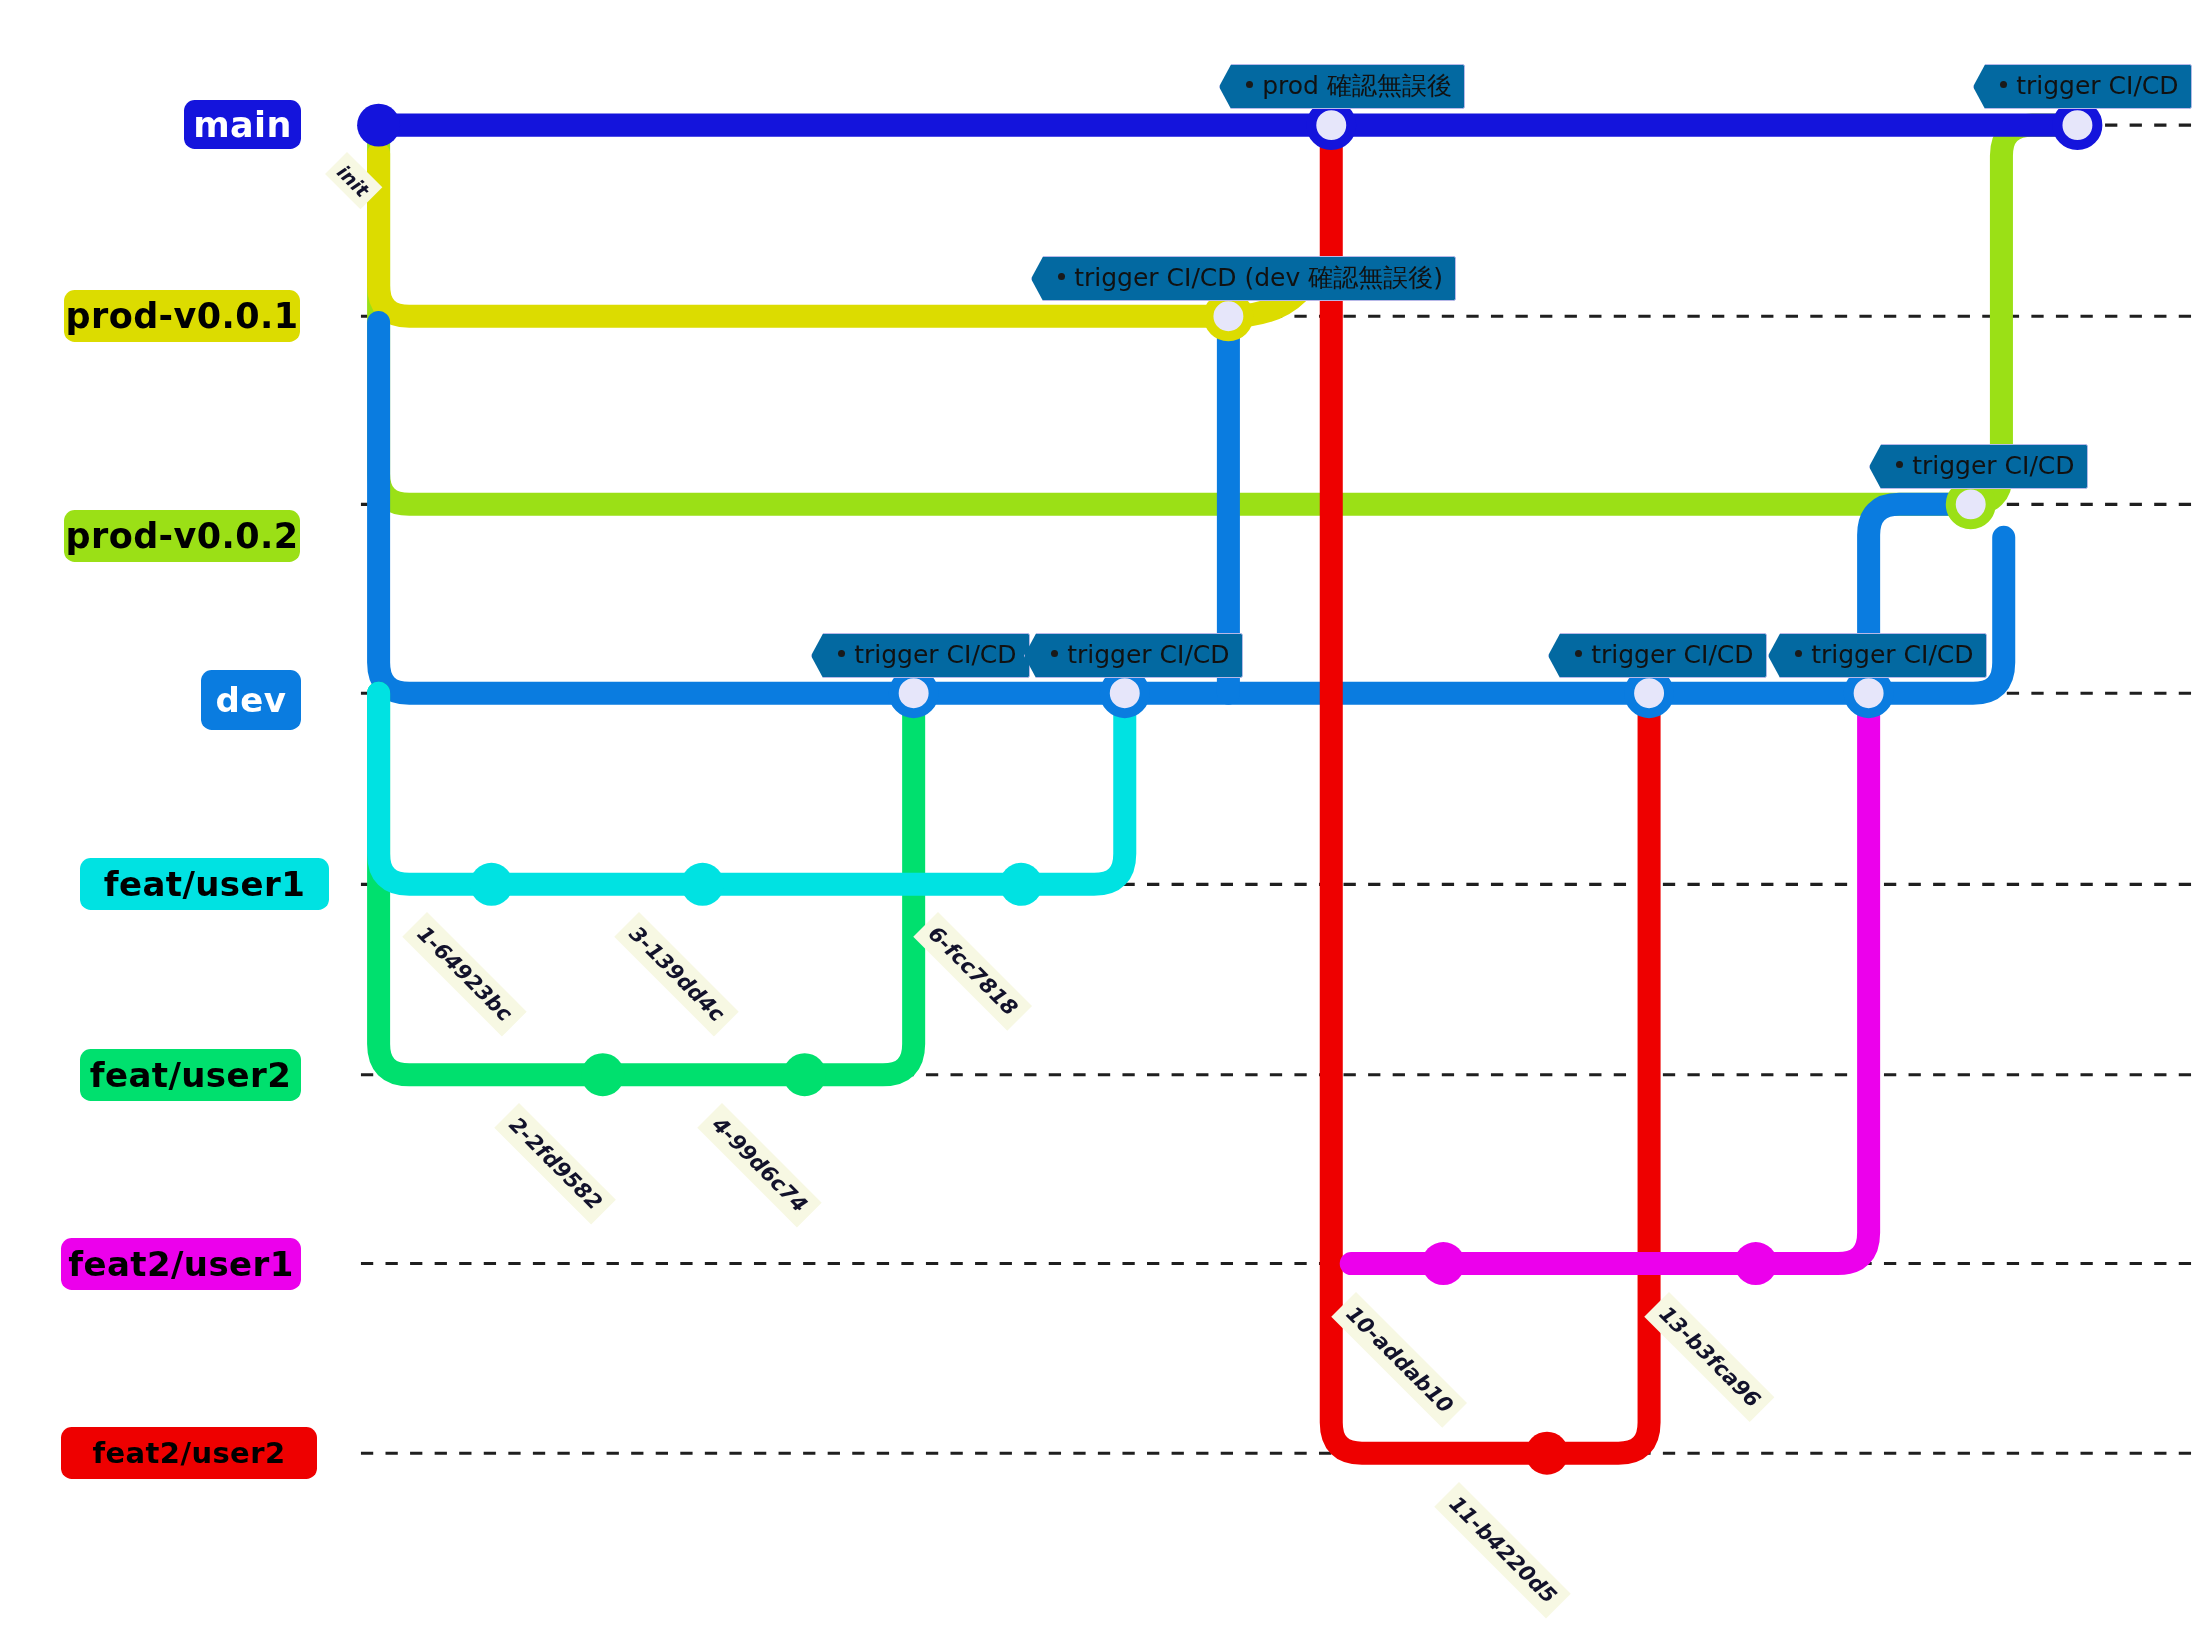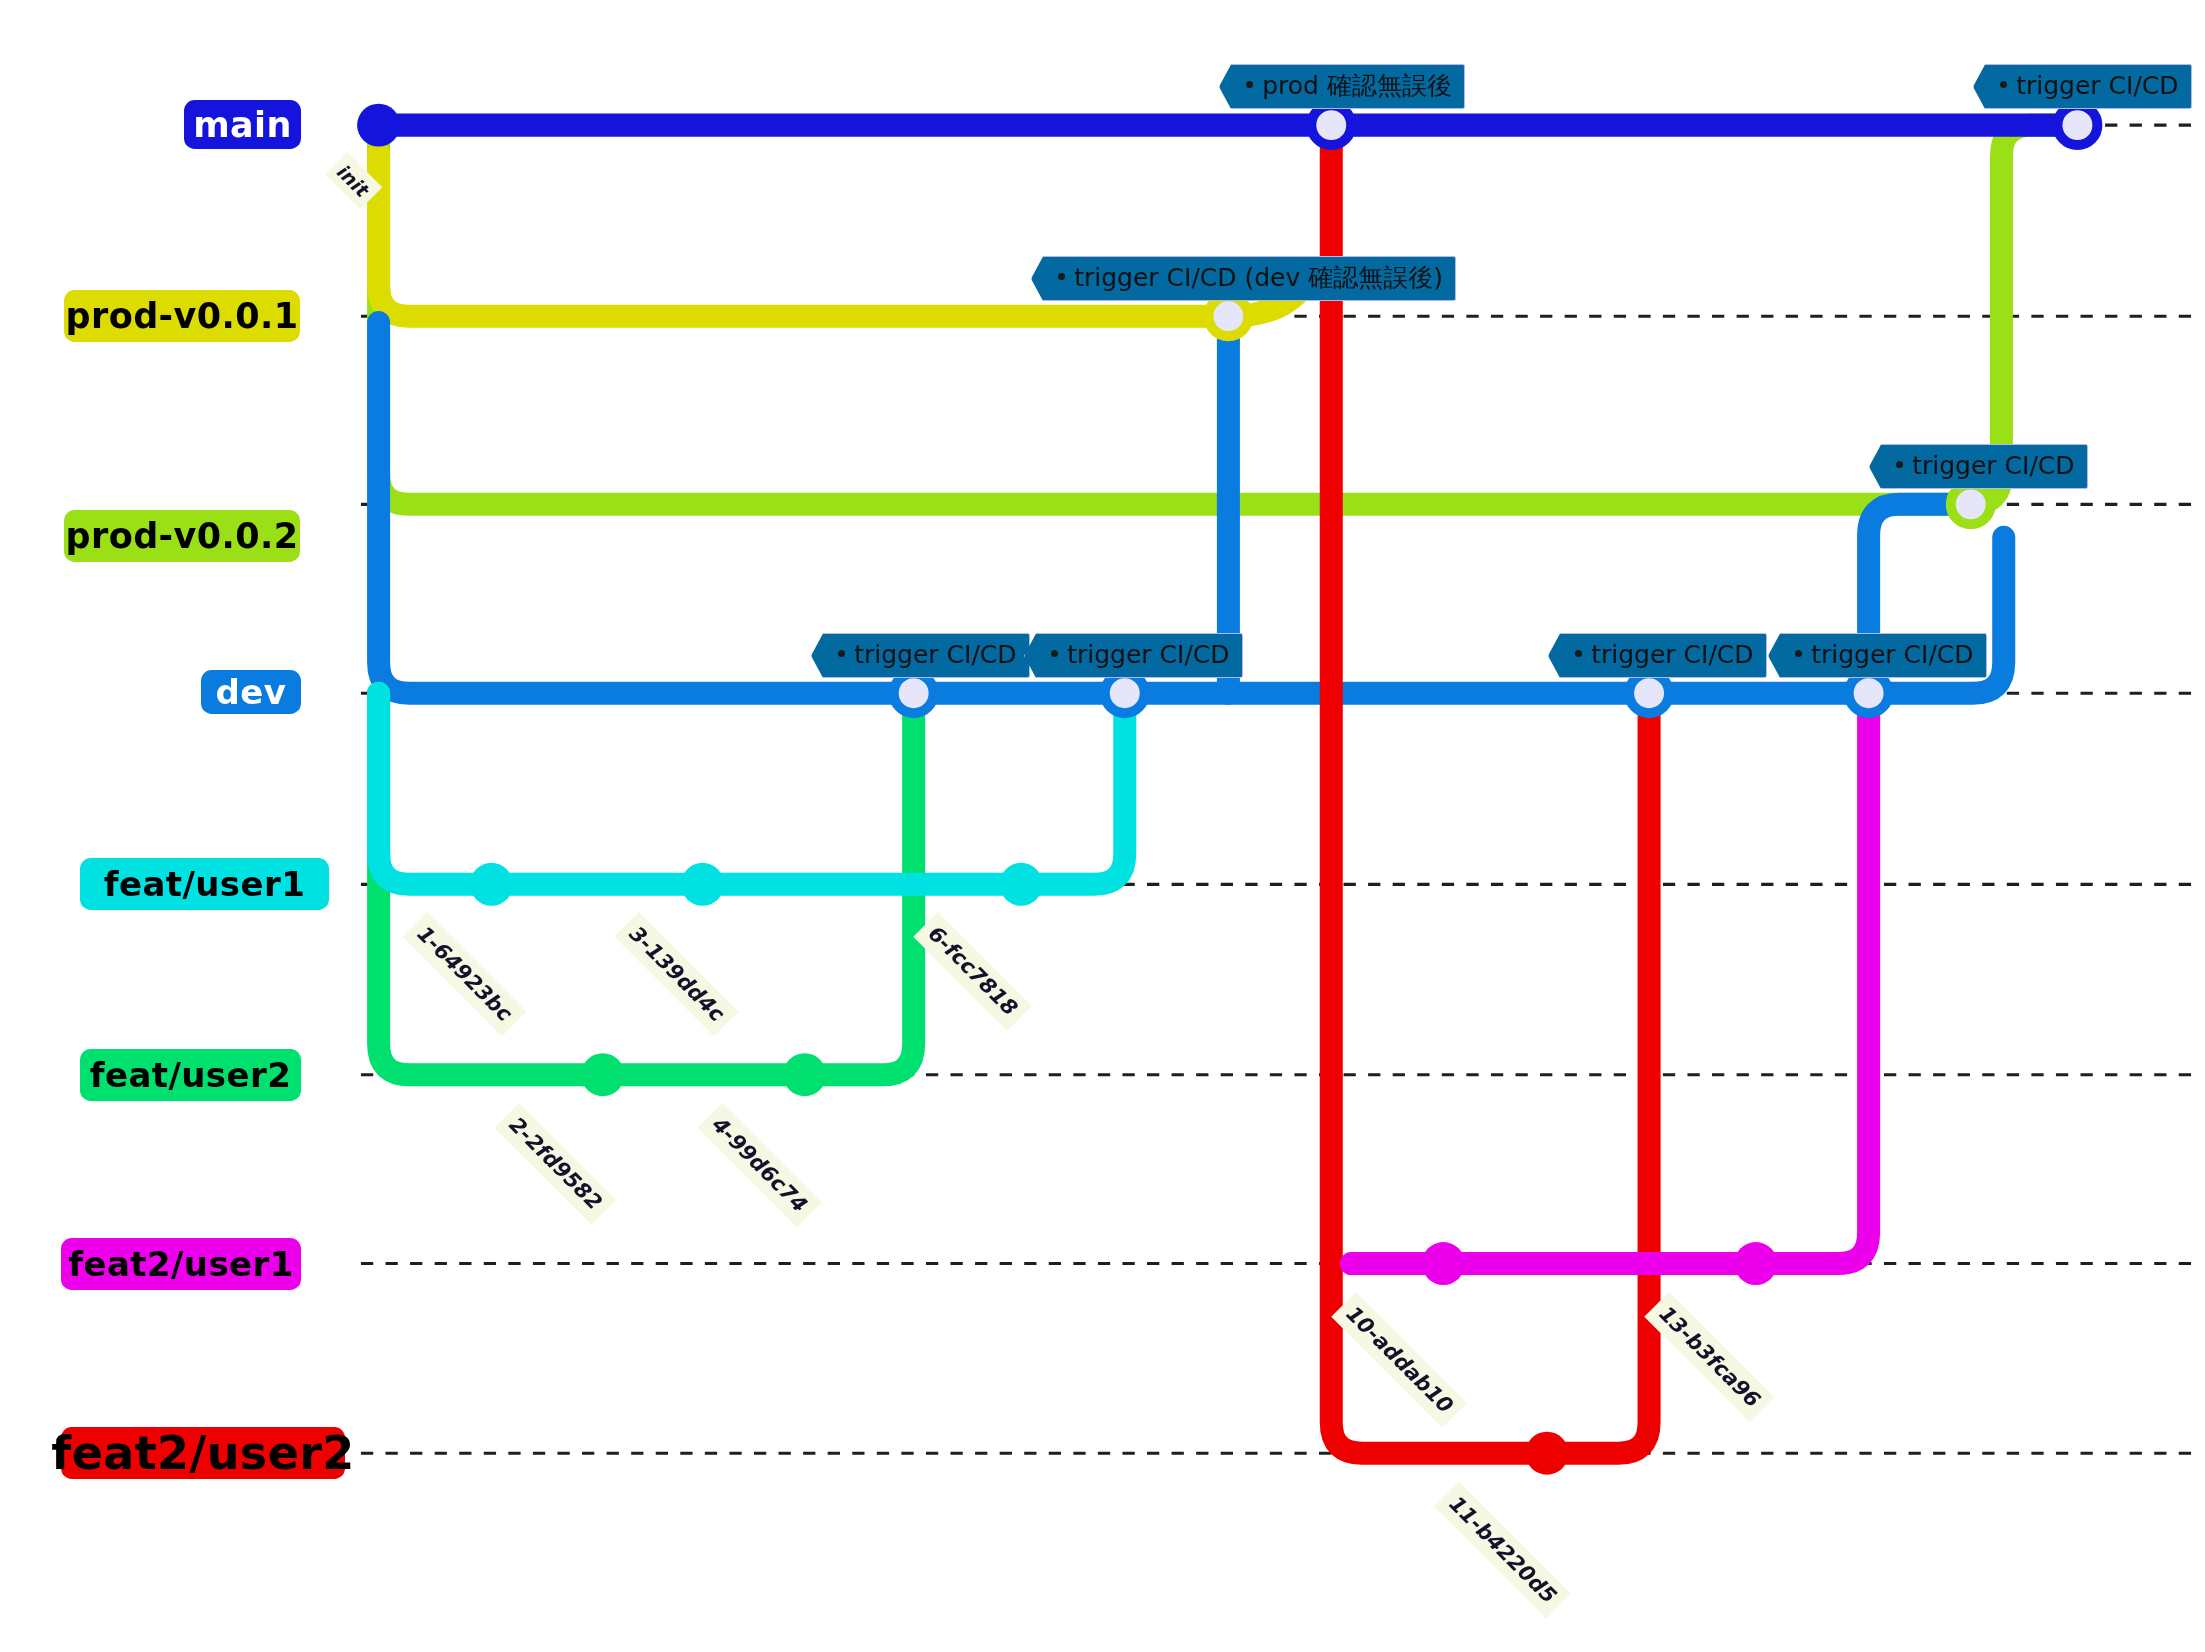--- a/index.html
+++ b/index.html
@@ -120,33 +120,33 @@
 
   <div class="branch-chip" id="chip-0" style="left: 184px; top: 100px; width: 117px; height: 49px; background: rgb(20, 20, 220); color: rgb(255, 255, 255); font-size: 35px;">
       <span>main</span>
     </div>
   <div class="branch-chip" id="chip-1" style="left: 64px; top: 290px; width: 236px; height: 52px; background: rgb(220, 220, 0); color: rgb(0, 0, 0); font-size: 35px;">
       <span>prod-v0.0.1</span>
     </div>
   <div class="branch-chip" id="chip-2" style="left: 64px; top: 478px; width: 236px; height: 52px; background: rgb(155, 224, 22); color: rgb(0, 0, 0); font-size: 35px; margin-top: 32px;">
       <span>prod-v0.0.2</span>
     </div>
-  <div class="branch-chip" id="chip-3" style="left: 201px; top: 670px; width: 100px; height: 44px; background: rgb(10, 124, 224); color: rgb(255, 255, 255); font-size: 34px;">
+  <div class="branch-chip" id="chip-3" style="left: 201px; top: 670px; width: 100px; height: 60px; background: rgb(10, 124, 224); color: rgb(255, 255, 255); font-size: 34px;">
       <span>dev</span>
     </div>
   <div class="branch-chip" id="chip-4" style="left: 80px; top: 858px; width: 249px; height: 52px; background: rgb(0, 226, 226); color: rgb(0, 0, 0); font-size: 34px;">
       <span>feat/user1</span>
     </div>
   <div class="branch-chip" id="chip-5" style="left: 80px; top: 1049px; width: 221px; height: 52px; background: rgb(0, 224, 110); color: rgb(0, 0, 0); font-size: 34px;">
       <span>feat/user2</span>
     </div>
   <div class="branch-chip" id="chip-6" style="left: 61px; top: 1238px; width: 240px; height: 52px; background: rgb(236, 0, 236); color: #000000; font-size: 34px;">
       <span>feat2/user1</span>
     </div>
-  <div class="branch-chip" id="chip-7" style="left: 61px; top: 1427px; width: 284px; height: 52px; background: rgb(238, 0, 0); color: rgb(0, 0, 0); font-size: 46px;">
+  <div class="branch-chip" id="chip-7" style="left: 61px; top: 1427px; width: 256px; height: 52px; background: rgb(238, 0, 0); color: rgb(0, 0, 0); font-size: 29px;">
       <span>feat2/user2</span>
     </div>
 
   <div class="chash init-tag" id="hash-0" style="left: 347px; top: 152px;"><span>init</span></div>
   <div class="chash" id="hash-1" style="left: 427px; top: 912px;"><span>1-64923bc</span></div>
   <div class="chash" id="hash-2" style="left: 519px; top: 1103px;"><span>2-2fd9582</span></div>
   <div class="chash" id="hash-3" style="left: 639px; top: 912px;"><span>3-139dd4c</span></div>
   <div class="chash" id="hash-4" style="left: 722px; top: 1103px;"><span>4-99d6c74</span></div>
   <div class="chash" id="hash-6" style="left: 938px; top: 912px;"><span>6-fcc7818</span></div>
   <div class="chash" id="hash-10" style="left: 1356px; top: 1292px;"><span>10-addab10</span></div>

